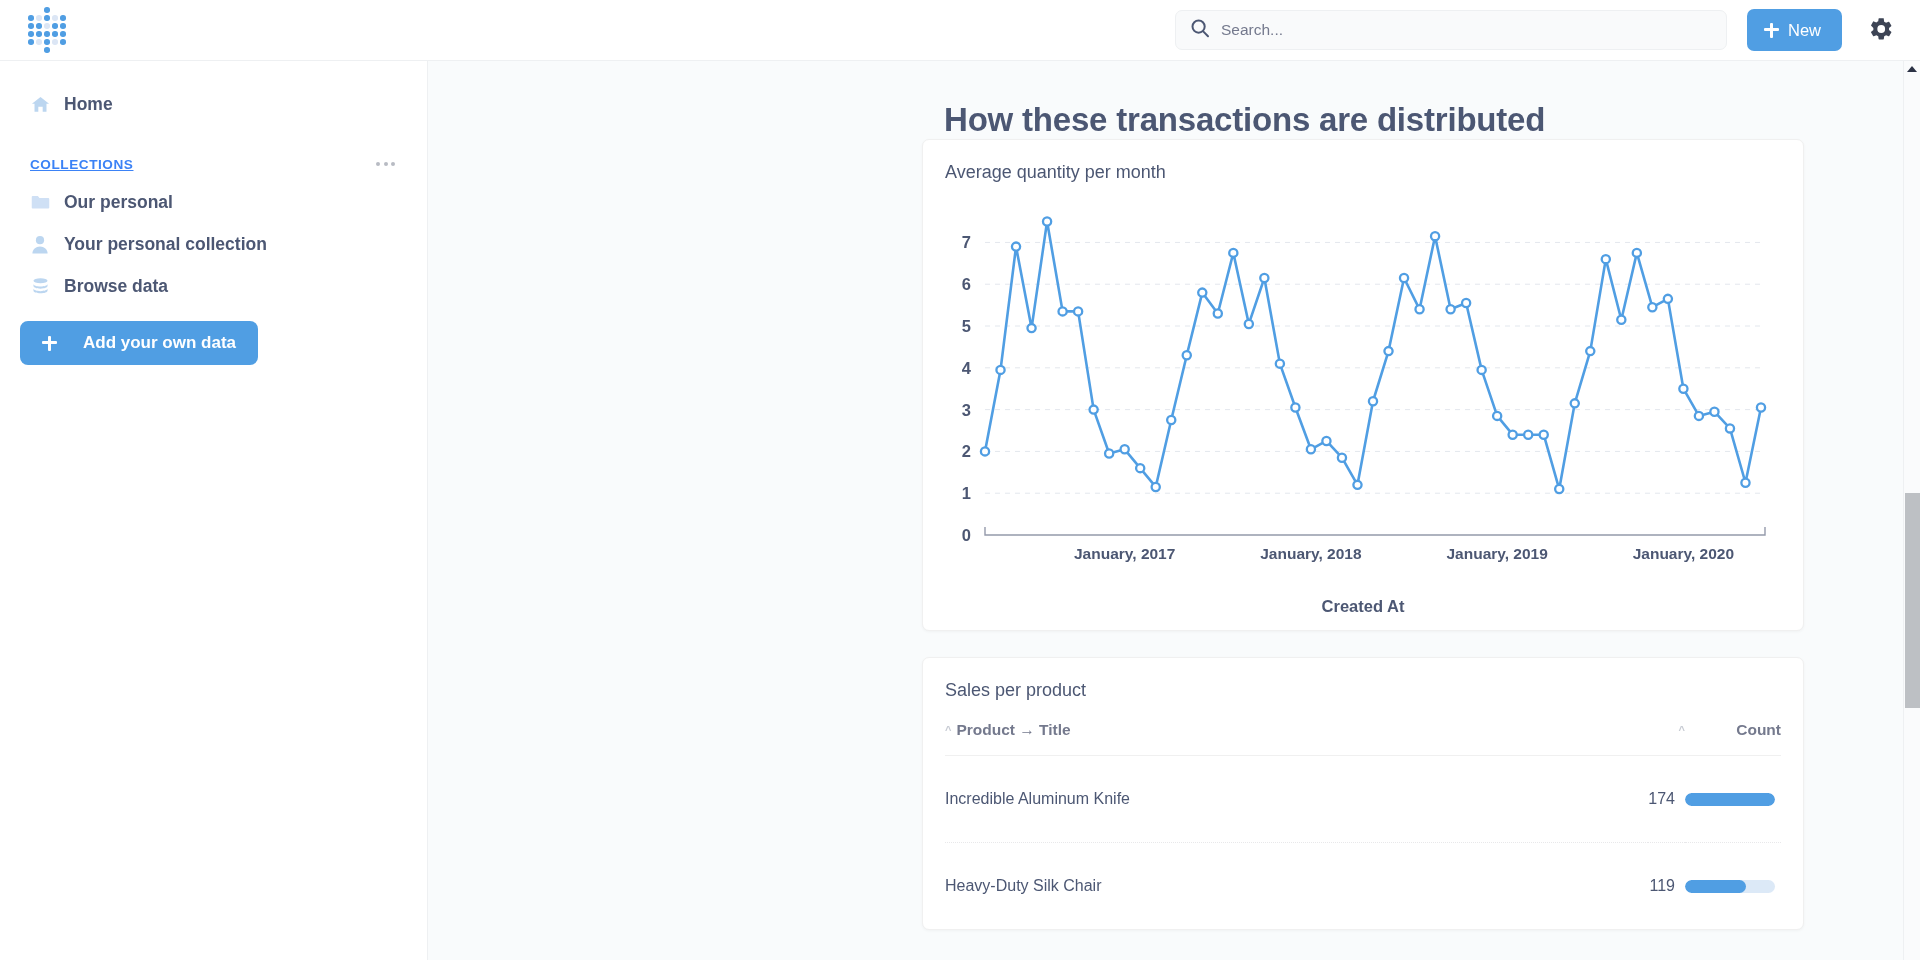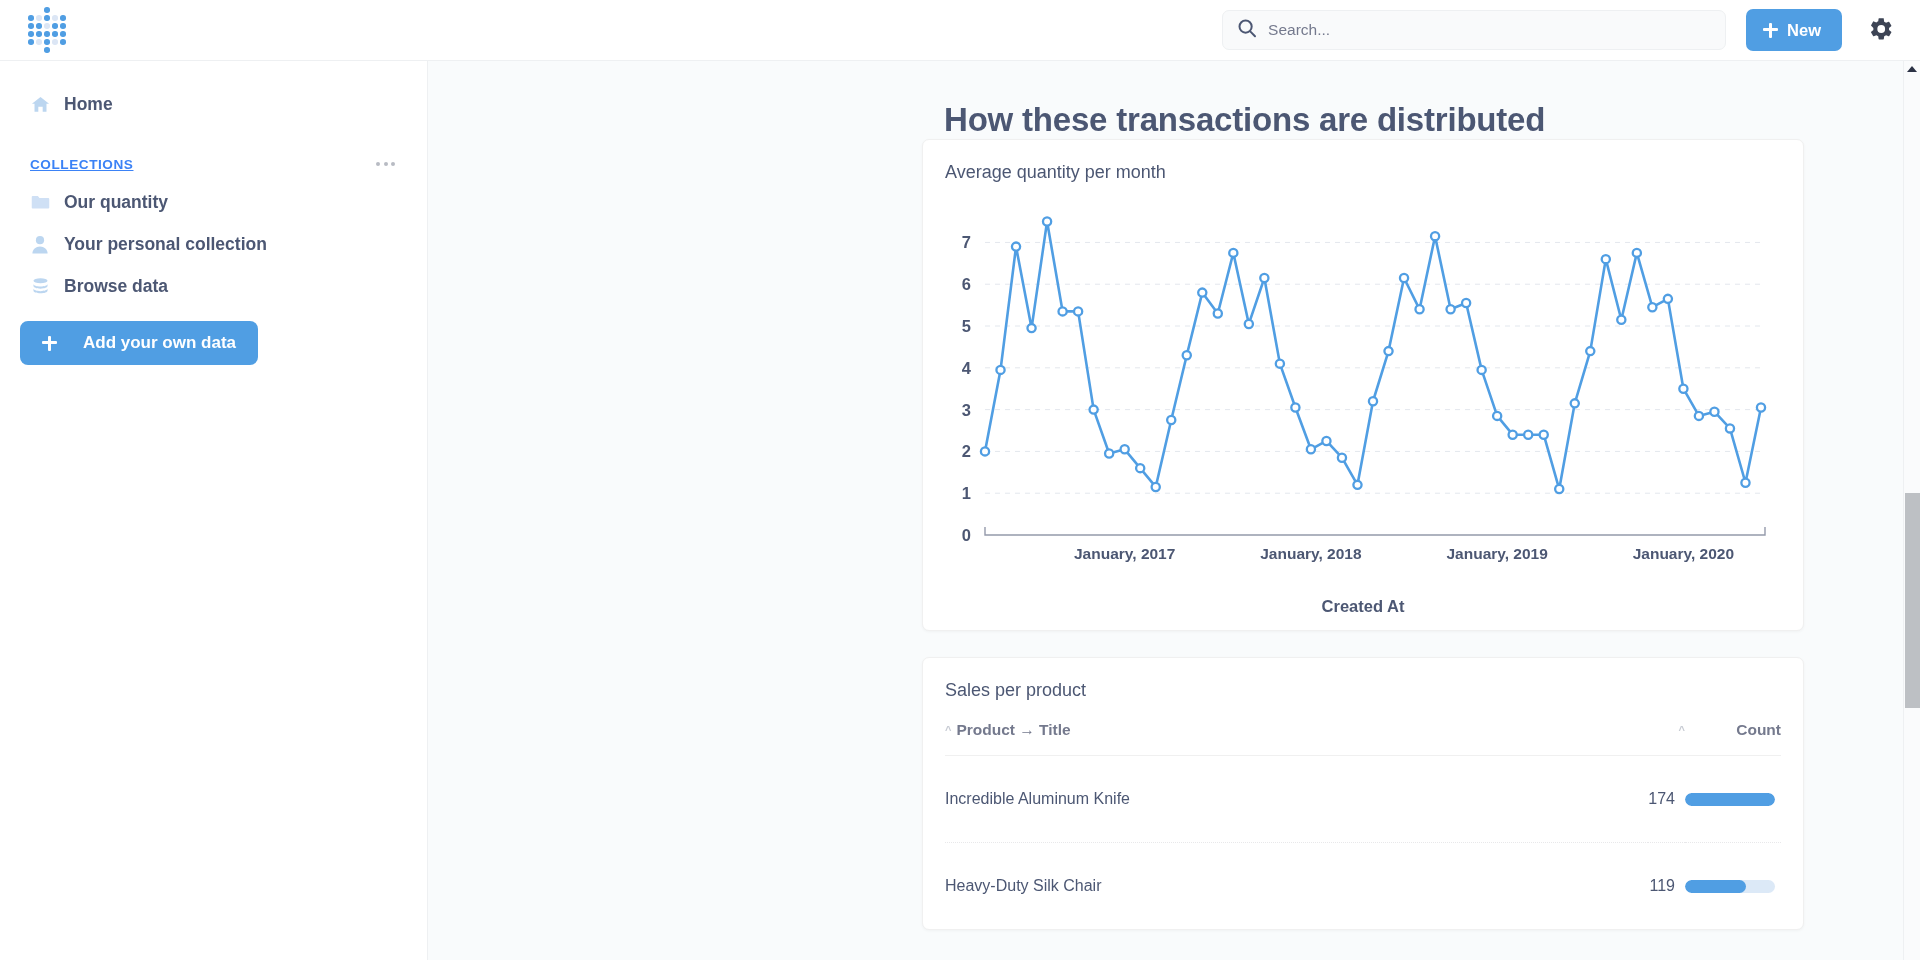--- a/index.html
+++ b/index.html
@@ -22,21 +22,21 @@
   }
   .logo-wrap { width: 46px; height: 46px; display: flex; align-items: center; justify-content: center; }
   .logo-grid { display: grid; grid-template-columns: repeat(5, 5.5px); grid-auto-rows: 5.5px; gap: 2.6px; }
   .logo-grid i { display: block; width: 5.5px; height: 5.5px; border-radius: 50%; background: #dce6f5; }
   .logo-grid i.on { background: #509ee3; }
   .logo-grid i.off { background: transparent; }
 
   .nav-spacer { flex: 1; }
 
   .search-box {
-    width: 504px; height: 40px;
+    width: 552px; height: 40px;
     background: #f9fafb;
     border: 1px solid #eef0f2;
     border-radius: 7px;
     display: flex; align-items: center;
     padding: 0 14px;
     gap: 11px;
     cursor: text;
   }
   .search-box svg { flex: 0 0 auto; }
   .search-input {
@@ -47,21 +47,21 @@
   }
   .search-input::placeholder { color: #74798d; opacity: 1; }
 
   .new-btn {
     margin-left: 20px;
     height: 42px;
     background: #509ee3;
     color: #fff;
     border: 0; border-radius: 7px;
     font-family: "Liberation Sans", sans-serif;
-    font-size: 16.5px; font-weight: bold;
+    font-size: 16.5px; font-weight: normal;
     padding: 0 21px 0 17px;
     display: flex; align-items: center; gap: 9px;
     cursor: pointer;
   }
   .plus-glyph { position: relative; width: 15px; height: 15px; display: inline-block; }
   .plus-glyph::before, .plus-glyph::after {
     content: ""; position: absolute; background: #fff; border-radius: 1px;
   }
   .plus-glyph::before { left: 0; top: 5.6px; width: 15px; height: 3.4px; }
   .plus-glyph::after { top: 0; left: 5.6px; height: 15px; width: 3.4px; }
@@ -298,21 +298,21 @@
             <i></i>
           </span>
       </div>
 
       <div class="side-item">
         <span class="side-icon">
           <svg width="19" height="16" viewBox="0 0 20 17" fill="#cfe0f5">
             <path d="M1.6 2.2h5.6l1.7 2.1h9.5c.5 0 .9.4.9.9v9.3c0 .5-.4.9-.9.9H1.6c-.5 0-.9-.4-.9-.9V3.1c0-.5.4-.9.9-.9z"></path>
           </svg>
         </span>
-        <span class="lbl">Our quantity</span>
+        <span class="lbl">Our personal</span>
       </div>
 
       <div class="side-item">
         <span class="side-icon">
           <svg width="18" height="19" viewBox="0 0 18 19" fill="#bcd6f0">
             <circle cx="9" cy="5.2" r="4.1"></circle>
             <path d="M1.4 18.5c0-4.2 3.4-7.1 7.6-7.1s7.6 2.9 7.6 7.1z"></path>
           </svg>
         </span>
         <span class="lbl">Your personal collection</span>

